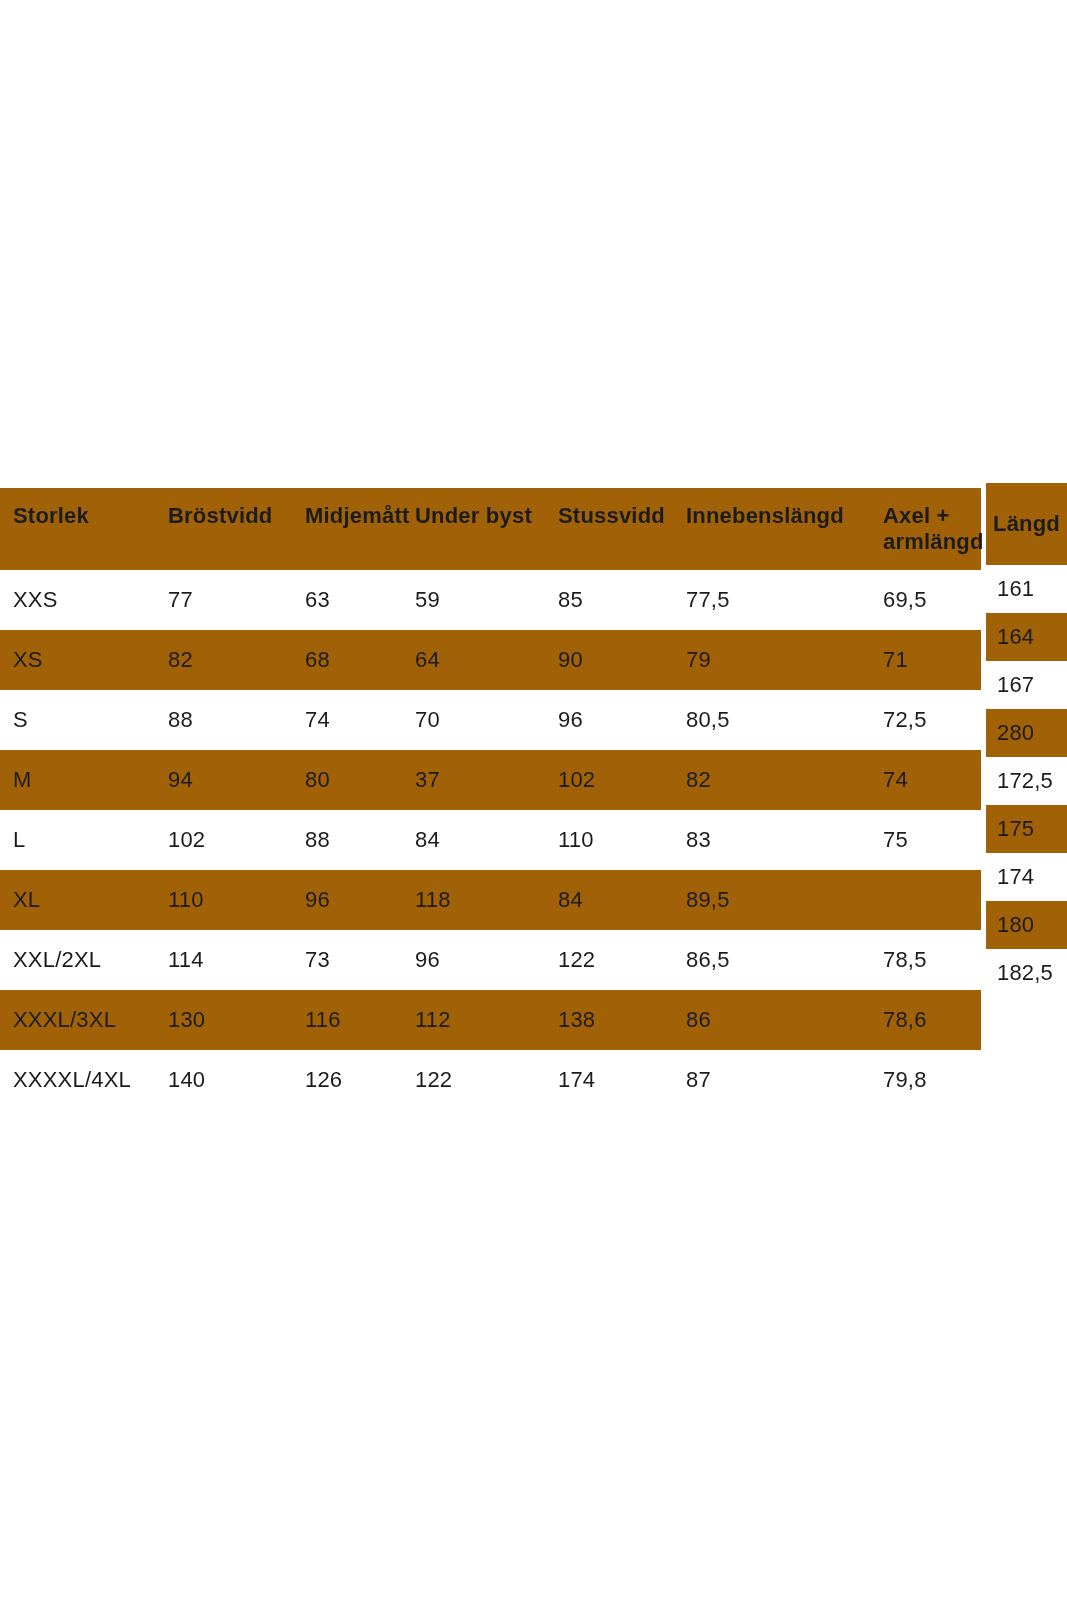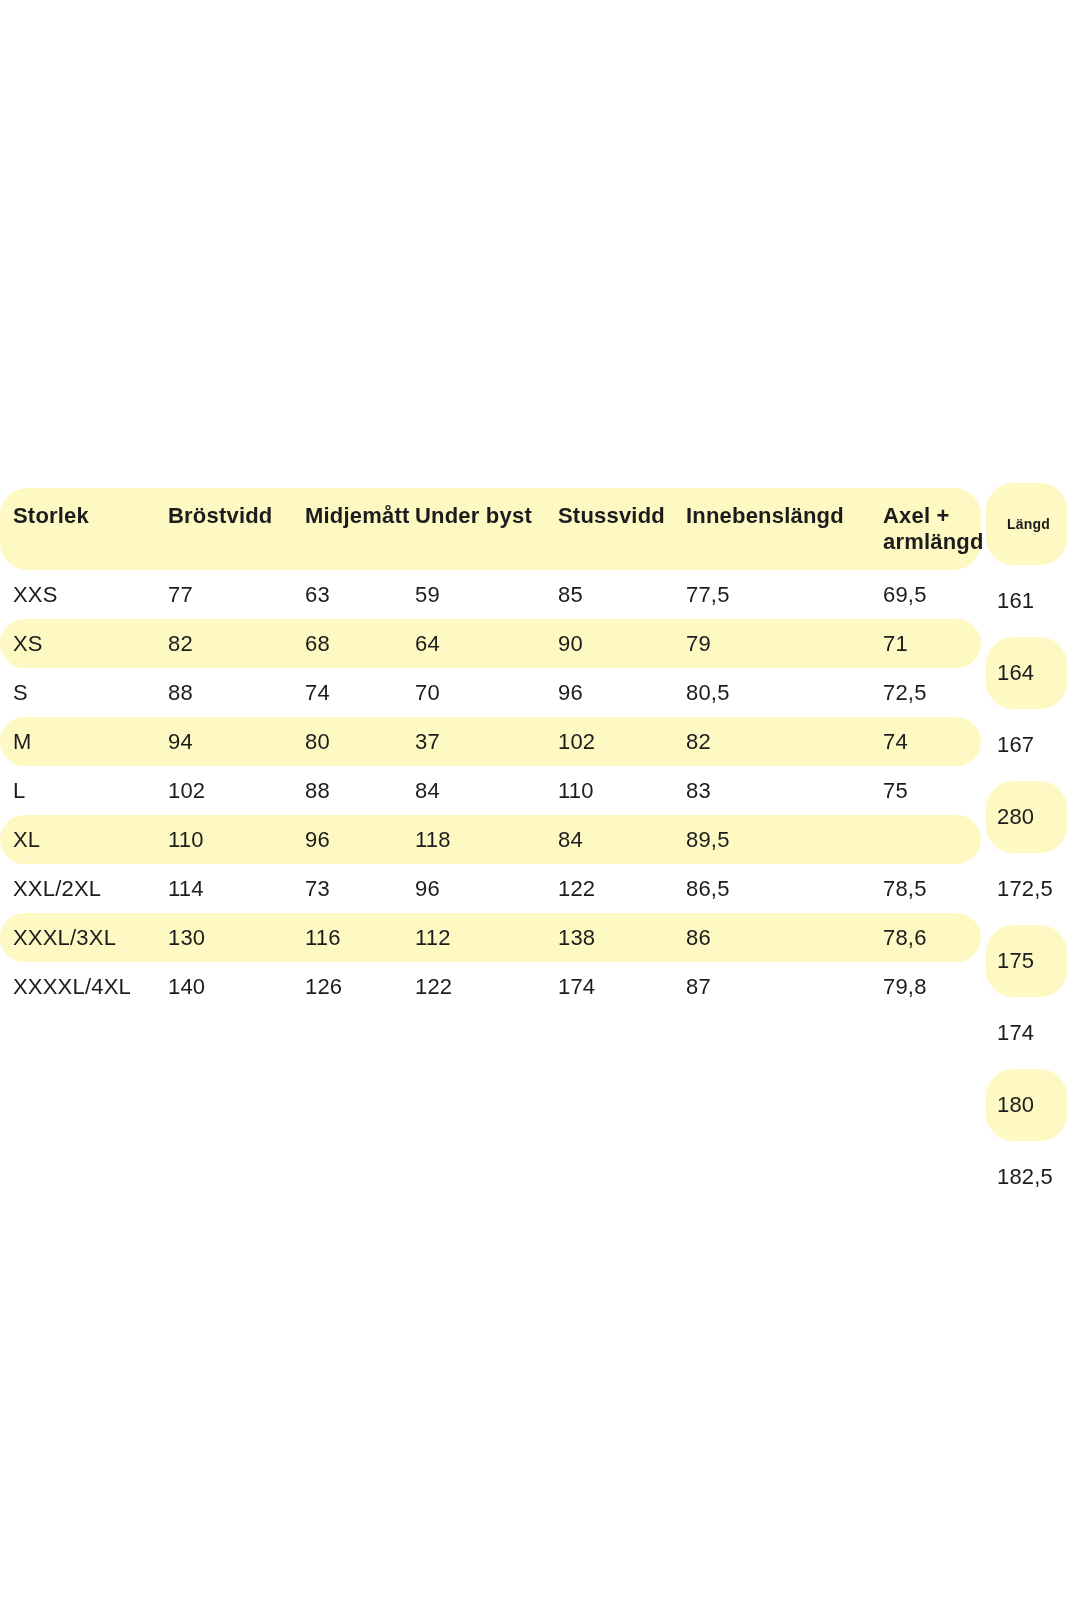--- a/index.html
+++ b/index.html
@@ -21,22 +21,22 @@
     position: absolute;
     left: 0;
     top: 488px;
     width: 981px;
   }
   .row {
     display: grid;
     grid-template-columns: 155px 137px 110px 143px 128px 197px 111px;
   }
   .row.header { height: 82px; }
-  .row.data   { height: 49px; }
-  .stripe { background: #fef9c3; border-radius: 27px; }
+  .row.data   { height: 60px; }
+  .stripe { background: #a16207; }
   .hcell {
     padding: 15px 4px 0 13px;
     font-size: 22px;
     font-weight: bold;
     line-height: 26px;
     letter-spacing: 0.2px;
   }
   .dcell {
     display: flex;
     align-items: center;
@@ -48,28 +48,28 @@
   .langd-table {
     position: absolute;
     left: 986px;
     top: 483px;
     width: 81px;
   }
   .langd-header {
     height: 82px;
     display: flex;
     align-items: center;
-    padding-left: 21px;
+    padding-left: 7px;
     box-sizing: border-box;
-    font-size: 14px;
+    font-size: 22px;
     font-weight: bold;
     letter-spacing: 0.2px;
   }
   .langd-cell {
-    height: 72px;
+    height: 48px;
     display: flex;
     align-items: center;
     padding-left: 11px;
     box-sizing: border-box;
     font-size: 22px;
     letter-spacing: 0.2px;
   }
 </style>
 </head>
 <body>

